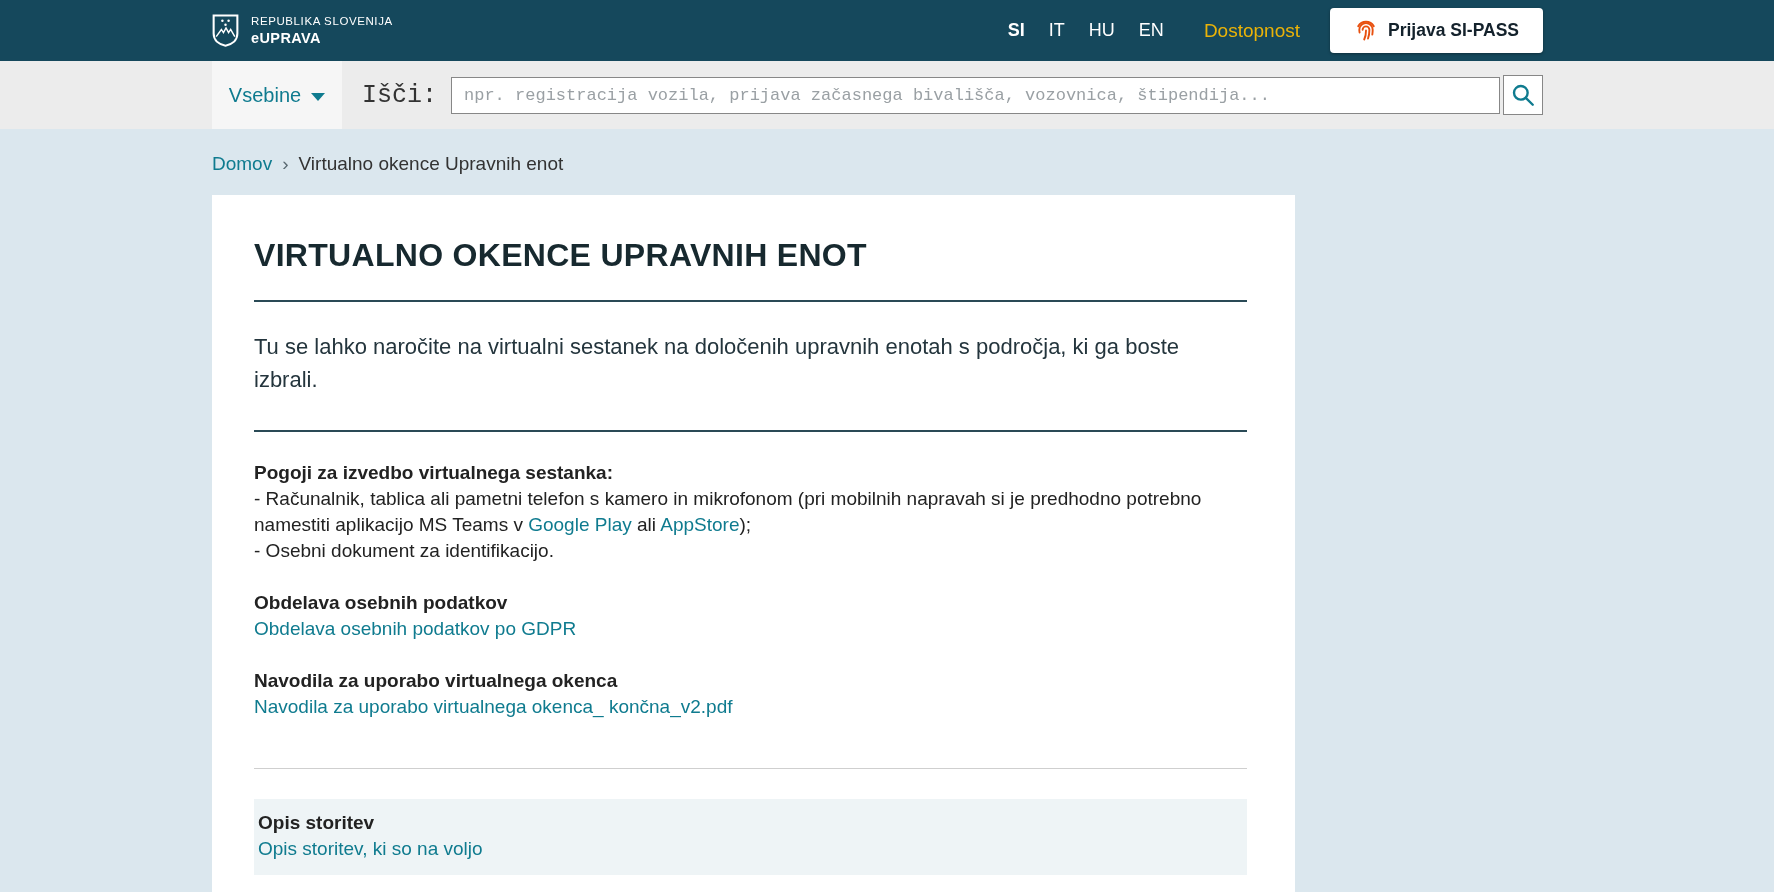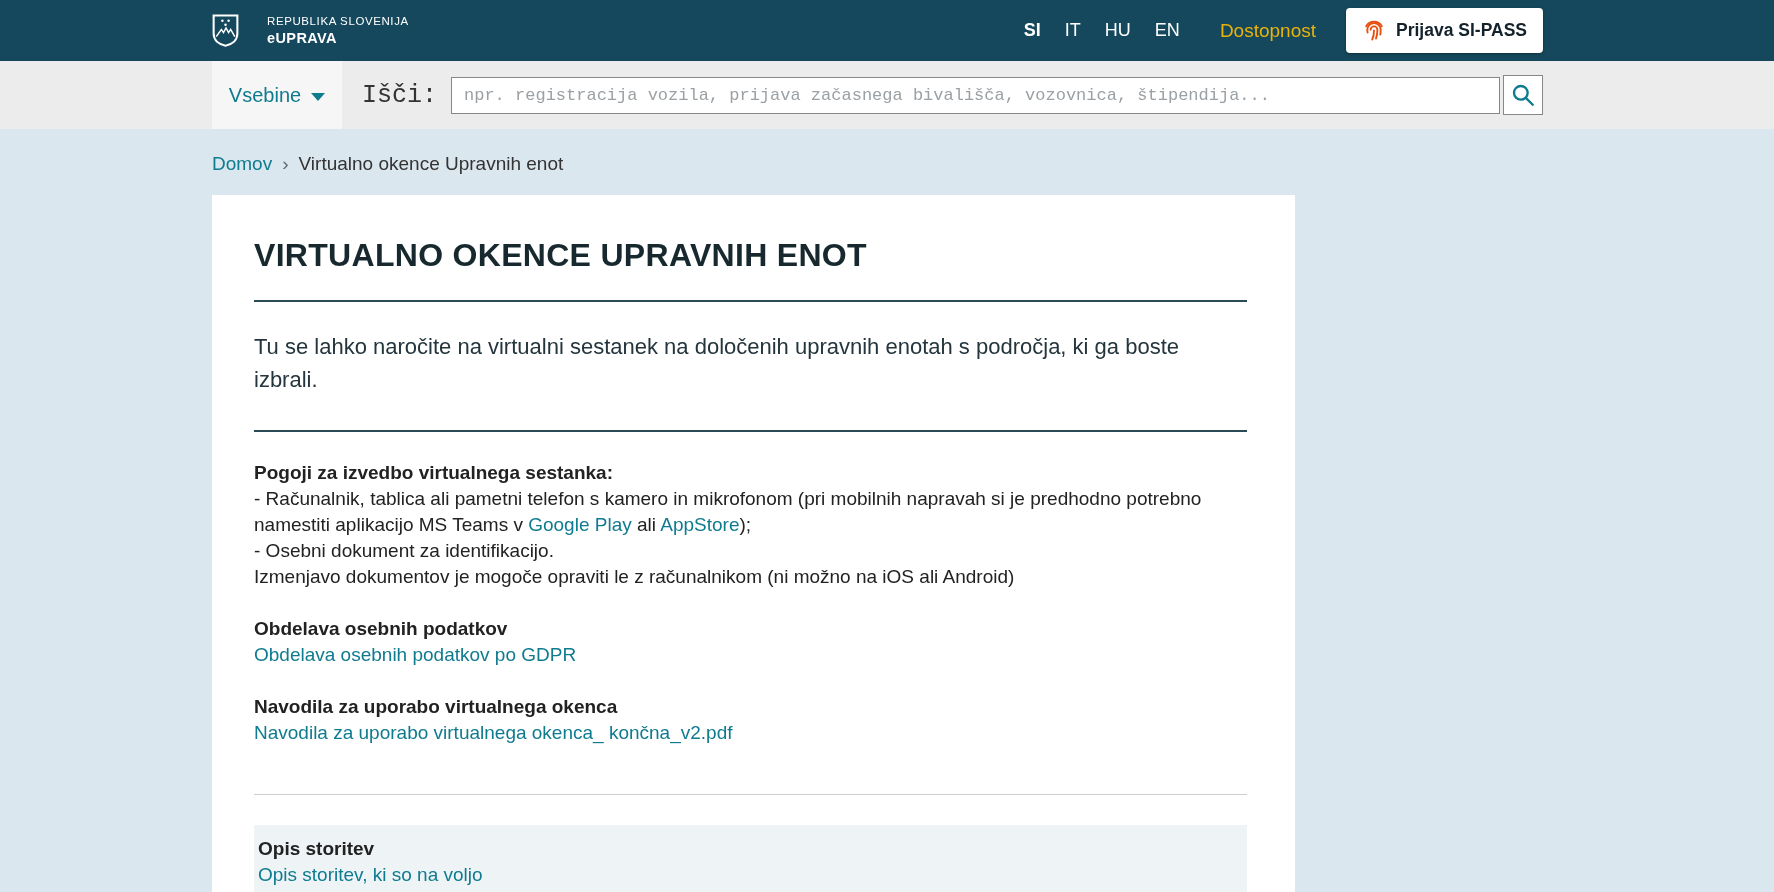--- a/index.html
+++ b/index.html
@@ -14,33 +14,33 @@
     width:1774px;height:892px;overflow:hidden;
     background:var(--page-bg);
     font-family:"Liberation Sans", sans-serif;
     color:#222;
   }
   .container{width:1331px;margin-left:212px;}
 
   
   .topbar{background:var(--header-bg);height:61px;}
   .topbar-inner{display:flex;align-items:center;height:100%;}
-  .logo{display:flex;align-items:center;gap:28px;cursor:pointer;}
+  .logo{display:flex;align-items:center;gap:12px;cursor:pointer;}
   .logo-text{display:flex;flex-direction:column;line-height:1.25;}
   .logo-republic{color:#fff;font-size:11.5px;letter-spacing:.6px;}
   .logo-brand{color:#fff;font-size:14.5px;font-weight:bold;letter-spacing:.4px;}
   .top-right{margin-left:auto;display:flex;align-items:center;}
   .langs{list-style:none;display:flex;gap:24px;margin:0;padding:0;}
   .lang{color:#fff;font-size:18px;cursor:pointer;text-decoration:none;}
   .lang.active{font-weight:bold;}
   .accessibility{color:#eab308;font-size:19px;margin:0 30px 0 40px;cursor:pointer;text-decoration:none;}
   .sipass-btn{
     display:flex;align-items:center;gap:10px;
     background:#fff;border:none;border-radius:4px;
-    height:45px;padding:0 16px;cursor:pointer;
+    height:45px;padding:0 24px;cursor:pointer;
     box-shadow:0 1px 3px rgba(0,0,0,.35);
   }
   .sipass-label{font-size:17.5px;font-weight:bold;color:#14222c;font-family:"Liberation Sans", sans-serif;}
 
   
   .searchband{background:#ececec;height:68px;}
   .searchband-inner{display:flex;align-items:center;height:100%;}
   .vsebine{
     height:100%;width:130px;background:#f6f6f6;
     display:flex;align-items:center;justify-content:center;gap:10px;
@@ -161,21 +161,20 @@
     <h1 class="page-title">VIRTUALNO OKENCE UPRAVNIH ENOT</h1>
     <hr class="dark">
 
     <p class="lead">Tu se lahko naročite na virtualni sestanek na določenih upravnih enotah s področja, ki ga boste izbrali.</p>
     <hr class="dark">
 
     <div class="block">
       <p class="body-text bold">Pogoji za izvedbo virtualnega sestanka:</p>
       <p class="body-text"><span>- Računalnik, tablica ali pametni telefon s kamero in mikrofonom (pri mobilnih napravah si je predhodno potrebno namestiti aplikacijo MS Teams v </span><a class="content-link">Google Play</a><span> ali </span><a class="content-link">AppStore</a><span>);</span></p>
       <p class="body-text">- Osebni dokument za identifikacijo.</p>
-      <p class="body-text">Izmenjavo dokumentov je mogoče opraviti le z računalnikom (ni možno na iOS ali Android)</p>
     </div>
 
     <div class="block">
       <p class="body-text bold">Obdelava osebnih podatkov</p>
       <p class="body-text"><a class="content-link">Obdelava osebnih podatkov po GDPR</a></p>
     </div>
 
     <div class="block">
       <p class="body-text bold">Navodila za uporabo virtualnega okenca</p>
       <p class="body-text"><a class="content-link">Navodila za uporabo virtualnega okenca_ končna_v2.pdf</a></p>

